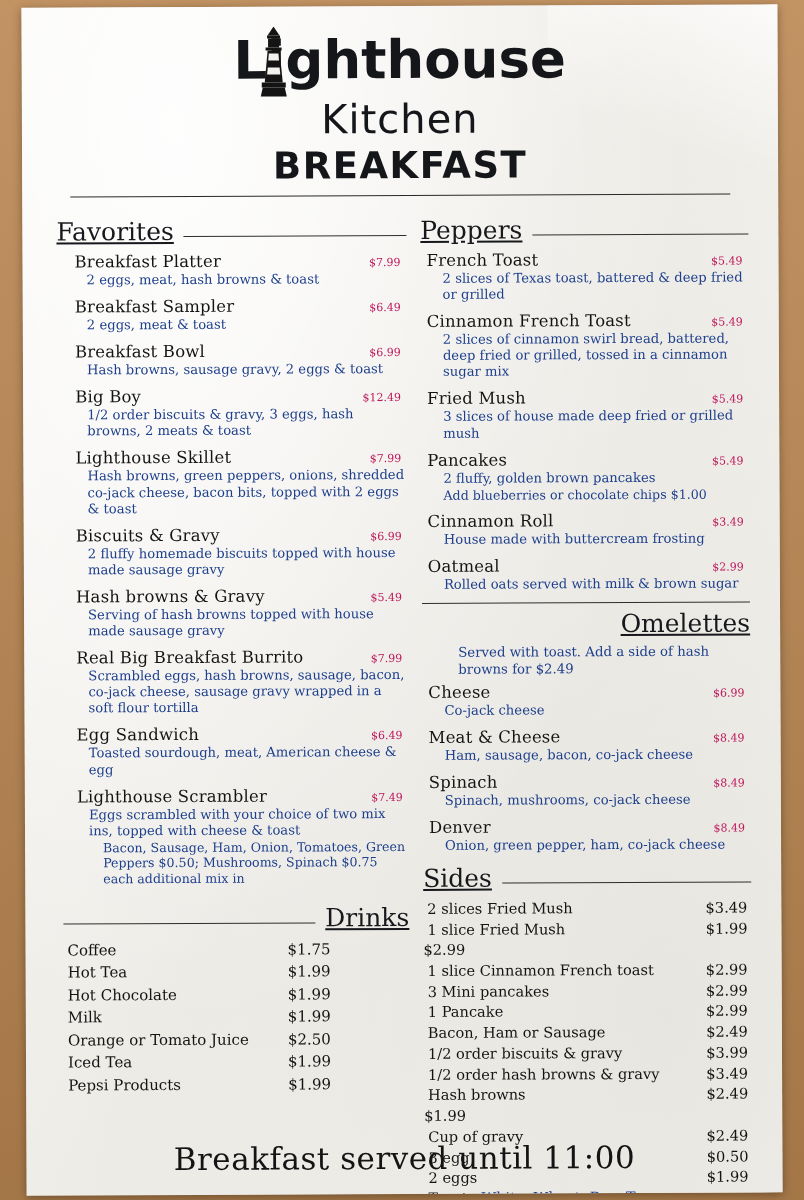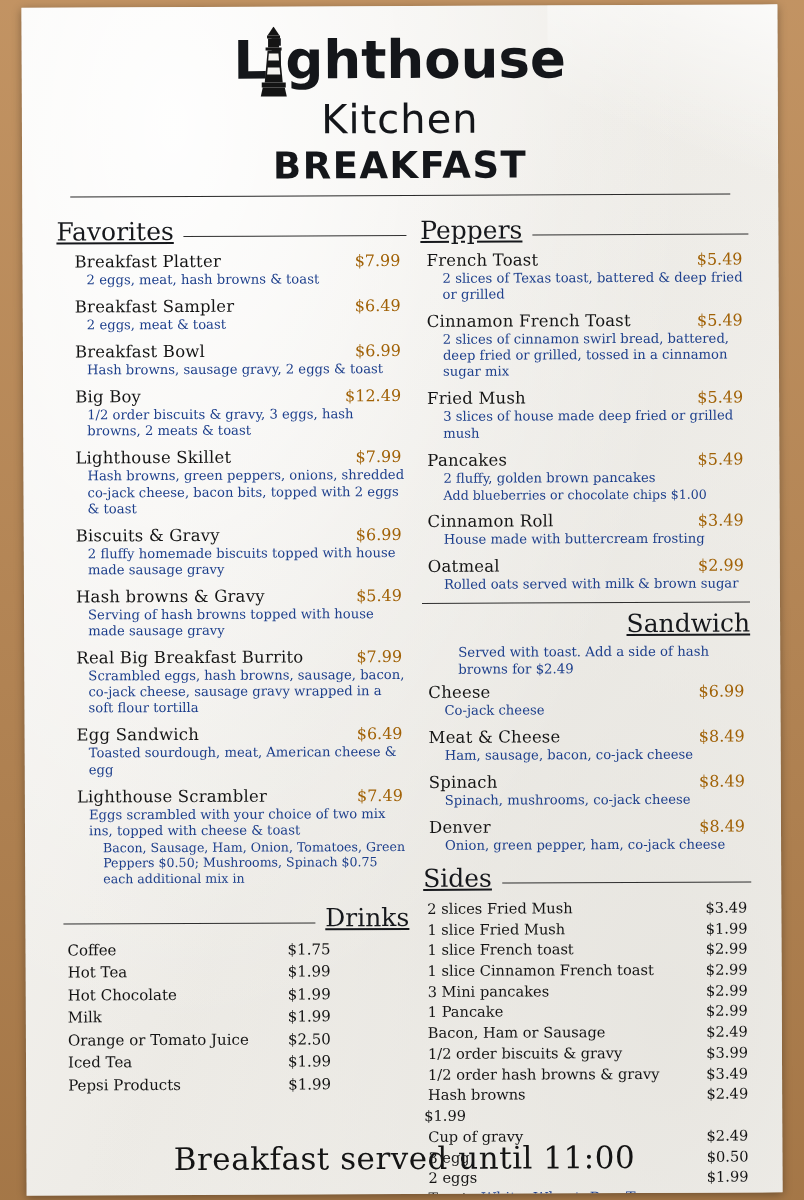--- a/index.html
+++ b/index.html
@@ -153,22 +153,22 @@
   .item-name {
     font-family: "DejaVu Serif", serif;
     font-size: 16.5px;
     color: #141414;
     flex: 1;
     padding-left: 18px;
     letter-spacing: 0.2px;
   }
   .item-price {
     font-family: "DejaVu Serif", serif;
-    font-size: 16px;
-    color: #a16207;
+    font-size: 11px;
+    color: #be185d;
     white-space: nowrap;
     padding-right: 6px;
   }
   .item-desc {
     font-family: "DejaVu Serif", serif;
     font-size: 13.2px;
     color: #1d3f8c;
     padding-left: 30px;
     line-height: 1.22;
     margin-top: 1px;
@@ -443,21 +443,21 @@
                 <div class="item-name">Oatmeal</div>
                 <div class="item-price">$2.99</div>
               </div>
               <div class="item-desc">Rolled oats served with milk &amp; brown sugar</div>
             </div>
           </div>
 
         <div class="hr-thin"></div>
 
         <div class="section-head right-title">
-          <div class="title">Sandwich</div>
+          <div class="title">Omelettes</div>
         </div>
         <div class="omelette-note">Served with toast.
 Add a side of hash browns for $2.49</div>
         <div id="omelettes-list">
             <div class="item">
               <div class="item-row">
                 <div class="item-name">Cheese</div>
                 <div class="item-price">$6.99</div>
               </div>
               <div class="item-desc">Co-jack cheese</div>
@@ -492,21 +492,20 @@
         <div class="sides-list" id="sides-list">
             <div class="side-row">
               <div class="nm">2 slices Fried Mush</div>
               <div class="pr">$3.49</div>
             </div>
             <div class="side-row">
               <div class="nm">1 slice Fried Mush</div>
               <div class="pr">$1.99</div>
             </div>
             <div class="side-row">
-              <div class="nm">1 slice French toast</div>
               <div class="pr">$2.99</div>
             </div>
             <div class="side-row">
               <div class="nm">1 slice Cinnamon French toast</div>
               <div class="pr">$2.99</div>
             </div>
             <div class="side-row">
               <div class="nm">3 Mini pancakes</div>
               <div class="pr">$2.99</div>
             </div>

